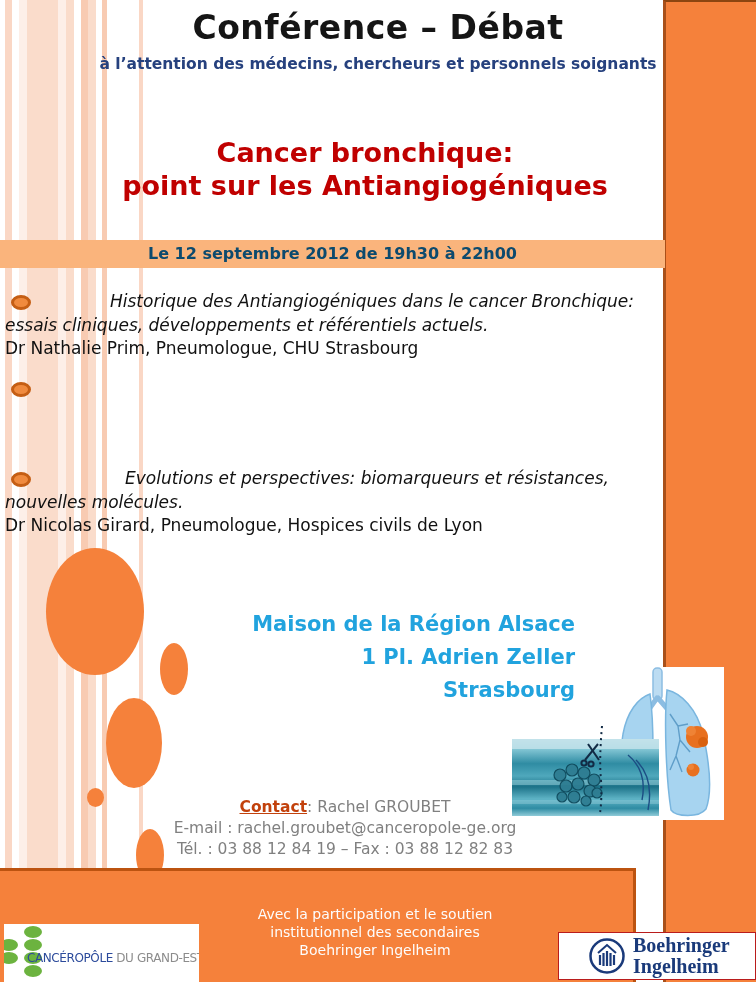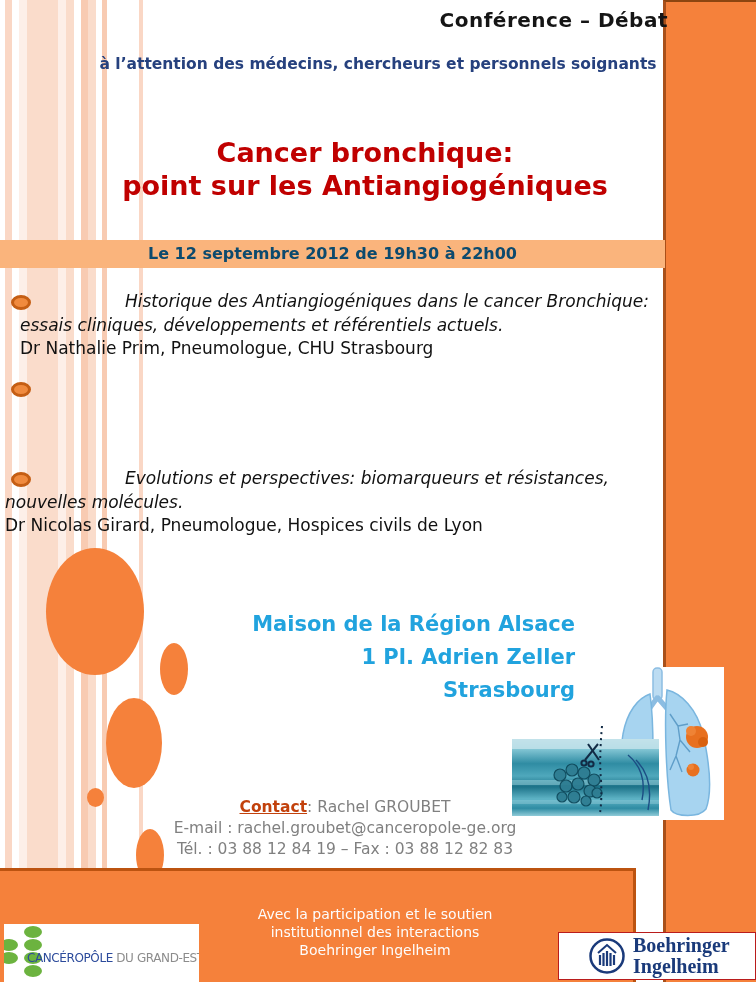--- a/index.html
+++ b/index.html
@@ -18,22 +18,22 @@
       #f8cbb2 81px 88px, #fadccb 88px 96px, #fff 96px 102px, #f8cbb2 102px 107px,
       #fff 107px 139px, #fad7c5 139px 143px, #fff 143px 150px);
   }
   
   .right-bar {
     position:absolute; left:663px; top:0; width:93px; height:982px;
     background:#f5813b; border-left:3px solid #a9501a; border-top:2px solid #8c4510;
   }
   
   .title {
-    position:absolute; top:8px; left:88px; width:580px; text-align:right;
-    font-size:20px; font-weight:bold; color:#151515; letter-spacing:0.5px;
+    position:absolute; top:8px; left:88px; width:580px; text-align:center;
+    font-size:33px; font-weight:bold; color:#151515; letter-spacing:0.5px;
   }
   .audience {
     position:absolute; top:55px; left:85px; width:586px; text-align:center;
     font-size:15.5px; font-weight:bold; color:#26417e;
   }
   .main-title {
     position:absolute; top:136px; left:55px; width:620px; text-align:center;
     font-size:27px; font-weight:bold; color:#c00000; line-height:33px;
   }
   
@@ -42,21 +42,21 @@
     background:#fab47c; text-align:center;
     font-size:16px; font-weight:bold; color:#0c4a6e; line-height:28px;
   }
   
   .session { position:absolute; left:5px; width:652px; font-size:17px; line-height:23.5px; color:#111; }
   .session-1 { top:290px; }
   .session-2 { top:377px; }
   .session-3 { top:467px; }
   .session p { margin:0; }
   .session .session-title { font-style:italic; }
-  .s1 p { text-indent:105px;padding-left:15px; }
+  .s1 p { text-indent:105px; }
   .s2 p { text-indent:115px; }
   .s3 p { text-indent:120px; }
   .speaker-line { display:block; text-indent:0; }
   .speaker-line b { font-weight:normal; }
   .bullet-icon {
     position:absolute; width:20px; height:15px; border-radius:50%;
     background:#f08a3e; border:3px solid #c55e14; left:11px;
   }
   .bi-1 { top:295px; } .bi-2 { top:382px; } .bi-3 { top:472px; }
   
@@ -236,21 +236,21 @@
 
   <div class="contact">
     <div><span class="contact-label">Contact</span><span>: Rachel GROUBET</span></div>
     <div>E-mail : rachel.groubet@canceropole-ge.org</div>
     <div>Tél. : 03 88 12 84 19 – Fax : 03 88 12 82 83</div>
   </div>
 
   <div class="bottom-band">
     <div class="support">
       <div>Avec la participation et le soutien</div>
-      <div>institutionnel  des interactions</div>
+      <div>institutionnel  des secondaires</div>
       <div>Boehringer  Ingelheim</div>
     </div>
   </div>
 
   <div class="canceropole">
     <span class="green-dot gd1"></span>
     <span class="green-dot gd2"></span>
     <span class="green-dot gd3"></span>
     <span class="green-dot gd4"></span>
     <span class="green-dot gd5"></span>

